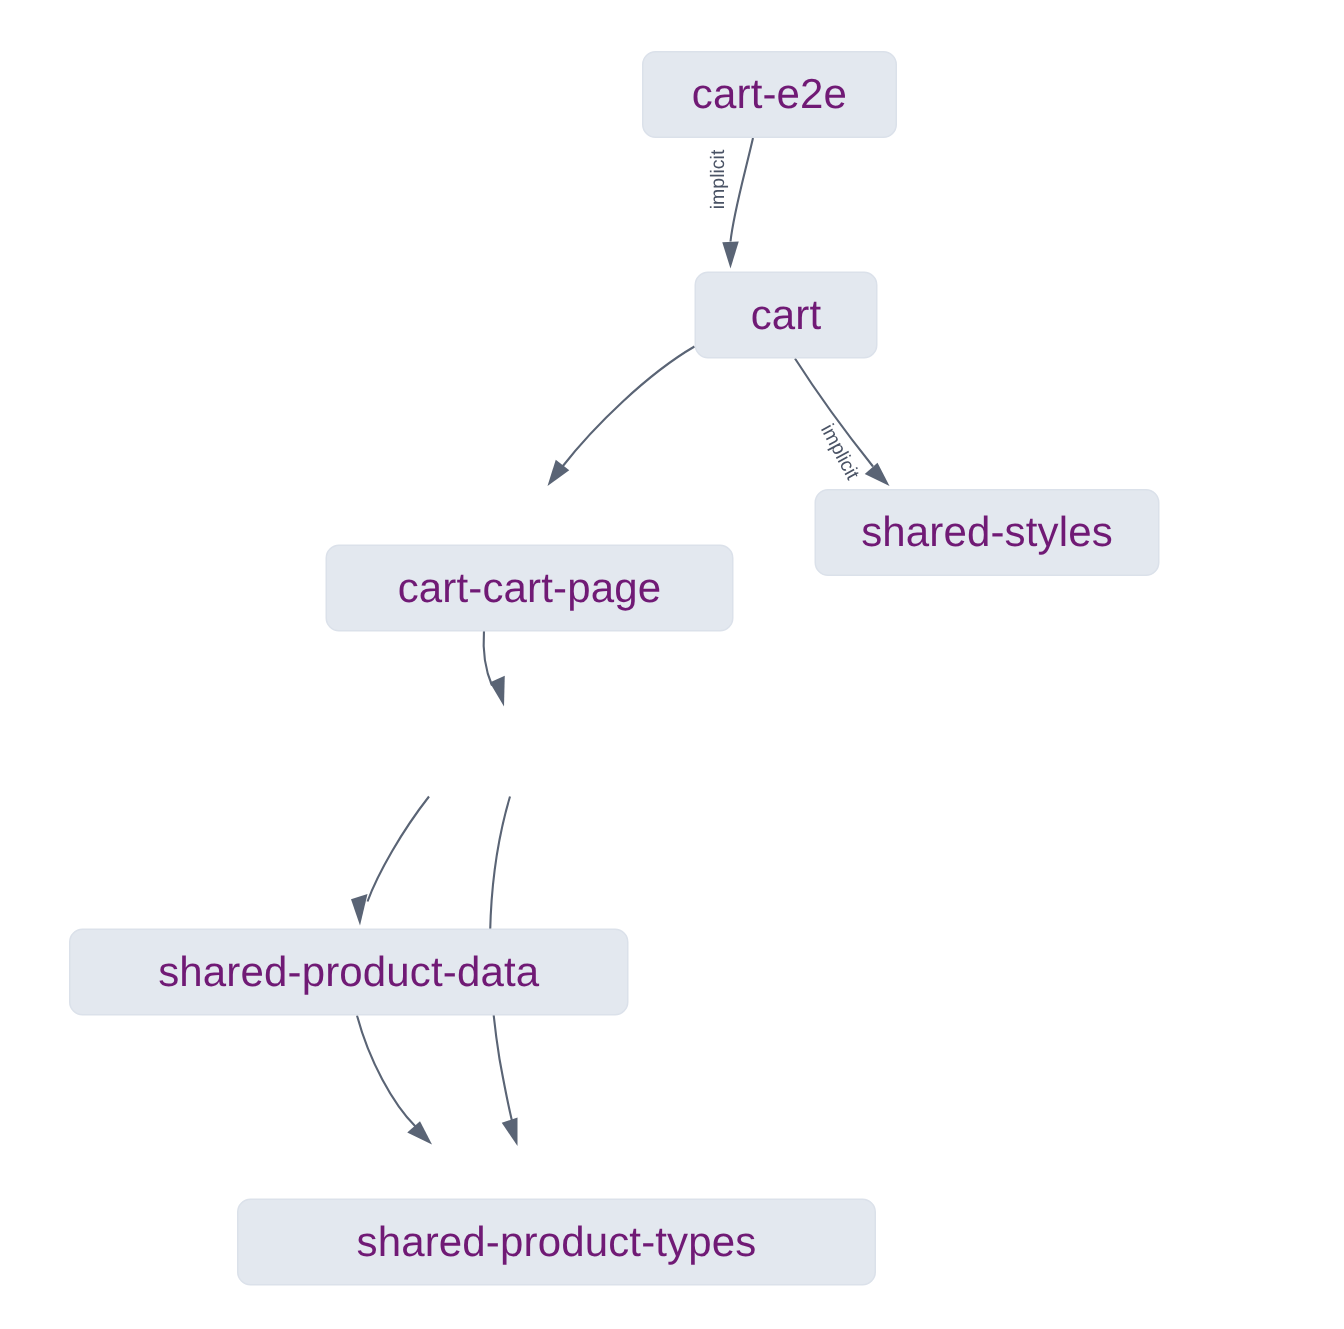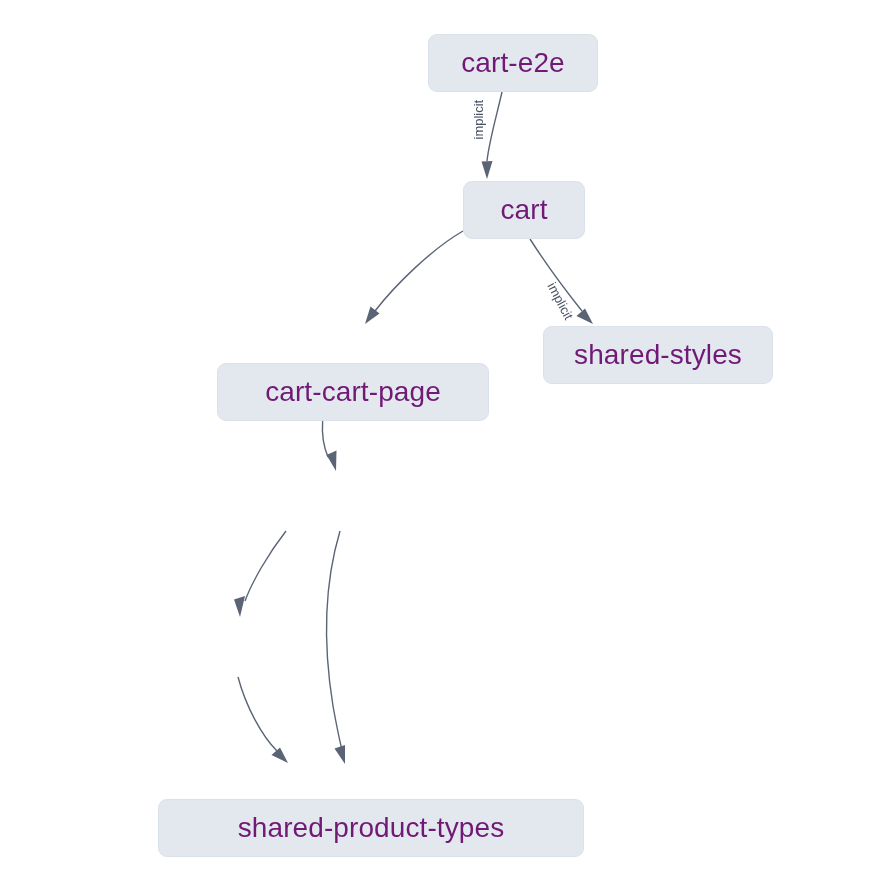--- a/index.html
+++ b/index.html
@@ -116,20 +116,23 @@
 
   <div class="graph-node" style="left:217px; top:326px; width:272px; height:58px;margin-top:37px;">
     <span>cart-cart-page</span>
   </div>
 
   <div class="graph-node" style="left:543px; top:326px; width:230px; height:58px;">
     <span>shared-styles</span>
   </div>
 
 
+  <div class="graph-node" style="left:46px; top:619px; width:373px; height:58px;">
+    <span>shared-product-data</span>
+  </div>
 
   <div class="graph-node" style="left:158px; top:799px; width:426px; height:58px;">
     <span>shared-product-types</span>
   </div>
 
   <div class="edge-label" style="left:478px; top:132px; transform: rotate(-90deg);">implicit</div>
 
   <div class="edge-label" style="left:551px; top:276px; transform: rotate(62deg);">implicit</div>
 
 </div>

